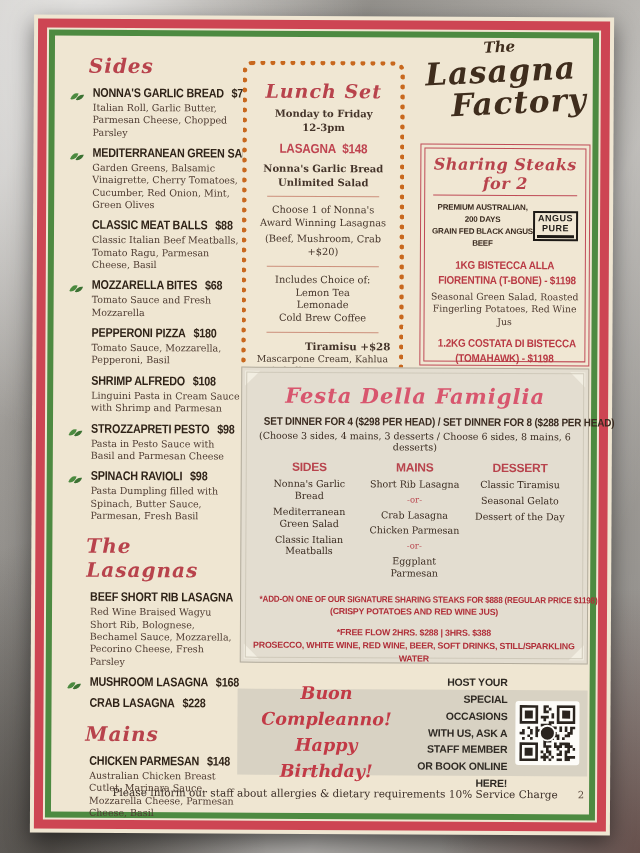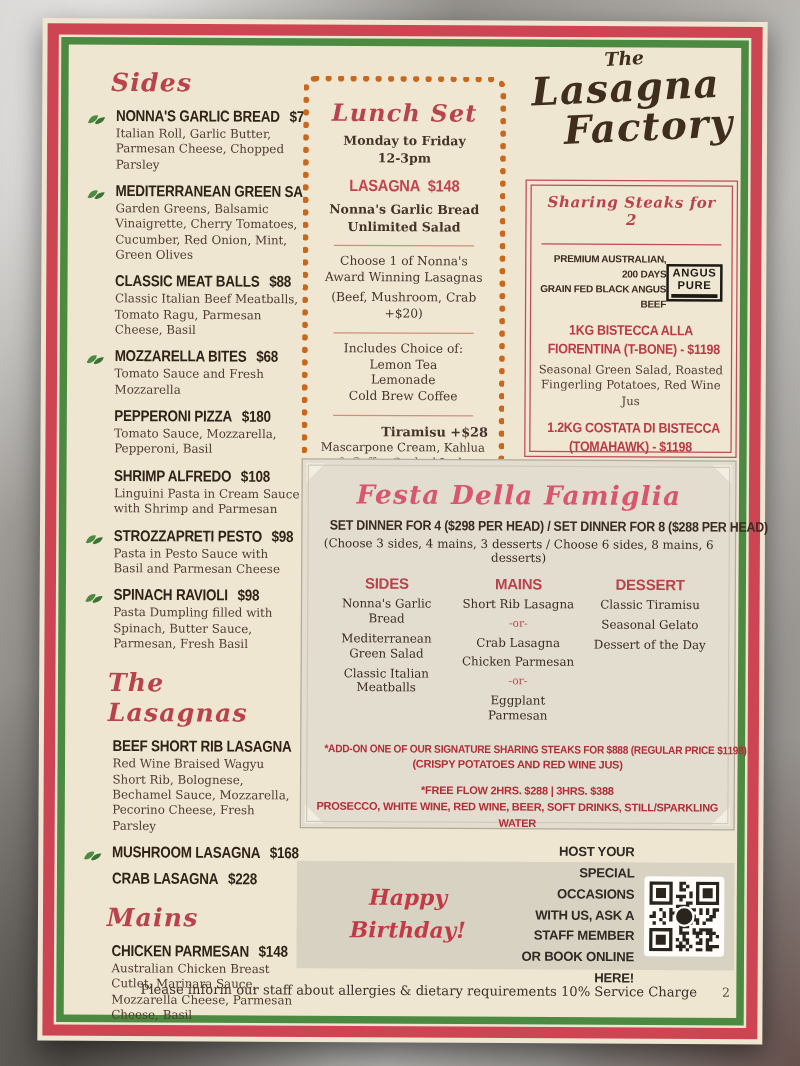--- a/index.html
+++ b/index.html
@@ -62,24 +62,24 @@
           color:#3f2d1d; transform:rotate(-3deg); }
   .logo-the { font-family:"DejaVu Serif", serif; font-style:italic; font-weight:bold; font-size:15px; }
   .logo-main { font-family:"DejaVu Serif", serif; font-style:italic; font-weight:bold;
                font-size:31px; line-height:1.02; letter-spacing:1px; }
   .logo-main.ind { padding-left:34px; }
 
   
   .steaks-box { position:absolute; left:366px; top:106px; width:170px; height:222px;
                 border:1.5px solid #bf4b57; background:#f0e7d3; }
   .steaks-inner { position:absolute; inset:3px; border:1px solid #bf4b57; padding:6px 6px 0; text-align:center; }
-  .steaks-title { font-size:12px; letter-spacing:.5px; padding-bottom:12px;
+  .steaks-title { font-size:16px; letter-spacing:.5px; padding-bottom:2px;
                   border-bottom:1px solid #bf4b57; margin:0 2px; }
   .steaks-sub { display:flex; align-items:center; justify-content:space-between; margin-top:6px; padding:0 1px; }
-  .steaks-sub-txt { font-size:8px; text-align:right; line-height:1.5; color:#3a2b20; }
+  .steaks-sub-txt { font-size:8px; text-align:center; line-height:1.5; color:#3a2b20; }
   .angus-badge { border:2px solid #1d1a16; padding:1px 3px 0; color:#1d1a16; }
   .angus-badge div { font-size:9px; font-weight:bold; letter-spacing:.5px; line-height:1.1; }
   .angus-bar { height:3px; background:#1d1a16; margin:1px -1px 1px; }
   .steak-name { font-size:11px; color:#b93a44; line-height:1.35; margin-top:8px; }
   .steak-desc { font-size:9.3px; color:#4e3b31; line-height:1.35; margin-top:3px; }
 
   
   .festa-box { position:absolute; left:188px; top:330px; width:348px; height:296px;
                background:#e3ddd0; border:1px solid #b3ac9c; }
   .festa-inner { position:absolute; inset:4px; border:1px solid #cfc9ba; text-align:center; padding-top:10px; }
@@ -312,20 +312,21 @@
                 </div>
           <div class="festa-note">(CRISPY POTATOES AND RED WINE JUS)</div>
           <div class="festa-note gap">*FREE FLOW 2HRS. $288 | 3HRS. $388</div>
           <div class="festa-note">PROSECCO, WHITE WINE, RED WINE, BEER, SOFT DRINKS, STILL/SPARKLING WATER</div>
         </div>
       </div>
     </div>
 
     <div class="banner">
       <div class="banner-script script" style="color:#c23a46">
+        <div>Buon Compleanno!</div>
         <div>Happy Birthday!</div>
       </div>
       <div class="banner-msg cond">
         <div>HOST YOUR SPECIAL OCCASIONS</div>
         <div>WITH US, ASK A STAFF MEMBER</div>
         <div>OR BOOK ONLINE HERE!</div>
       </div>
       <div class="qr-card">
         <svg id="qr-svg" viewBox="0 0 21 21">
                 <path d="M9 0h1v1h-1zM10 0h1v1h-1zM9 1h1v1h-1zM11 1h1v1h-1zM9 2h1v1h-1zM10 2h1v1h-1zM12 3h1v1h-1zM8 4h1v1h-1zM9 4h1v1h-1zM10 4h1v1h-1zM12 4h1v1h-1zM9 5h1v1h-1zM11 6h1v1h-1zM12 6h1v1h-1zM8 7h1v1h-1zM9 7h1v1h-1zM10 7h1v1h-1zM11 7h1v1h-1zM3 8h1v1h-1zM6 8h1v1h-1zM12 8h1v1h-1zM13 8h1v1h-1zM15 8h1v1h-1zM17 8h1v1h-1zM19 8h1v1h-1zM20 8h1v1h-1zM1 9h1v1h-1zM4 9h1v1h-1zM6 9h1v1h-1zM7 9h1v1h-1zM11 9h1v1h-1zM15 9h1v1h-1zM17 9h1v1h-1zM19 9h1v1h-1zM0 10h1v1h-1zM1 10h1v1h-1zM4 10h1v1h-1zM6 10h1v1h-1zM8 10h1v1h-1zM9 10h1v1h-1zM10 10h1v1h-1zM11 10h1v1h-1zM12 10h1v1h-1zM13 10h1v1h-1zM18 10h1v1h-1zM19 10h1v1h-1zM3 11h1v1h-1zM6 11h1v1h-1zM13 11h1v1h-1zM14 11h1v1h-1zM17 11h1v1h-1zM18 11h1v1h-1zM1 12h1v1h-1zM4 12h1v1h-1zM9 12h1v1h-1zM12 12h1v1h-1zM14 12h1v1h-1zM16 12h1v1h-1zM9 13h1v1h-1zM10 13h1v1h-1zM11 13h1v1h-1zM9 14h1v1h-1zM13 14h1v1h-1zM15 14h1v1h-1zM16 14h1v1h-1zM17 14h1v1h-1zM18 14h1v1h-1zM9 15h1v1h-1zM10 15h1v1h-1zM11 15h1v1h-1zM13 15h1v1h-1zM14 15h1v1h-1zM15 15h1v1h-1zM17 15h1v1h-1zM18 15h1v1h-1zM19 15h1v1h-1zM10 16h1v1h-1zM14 16h1v1h-1zM18 16h1v1h-1zM20 16h1v1h-1zM8 17h1v1h-1zM10 17h1v1h-1zM11 17h1v1h-1zM15 17h1v1h-1zM17 17h1v1h-1zM18 17h1v1h-1zM9 18h1v1h-1zM11 18h1v1h-1zM14 18h1v1h-1zM15 18h1v1h-1zM17 18h1v1h-1zM8 19h1v1h-1zM9 19h1v1h-1zM10 19h1v1h-1zM12 19h1v1h-1zM17 19h1v1h-1zM18 19h1v1h-1zM19 19h1v1h-1zM20 19h1v1h-1zM9 20h1v1h-1zM11 20h1v1h-1zM14 20h1v1h-1zM15 20h1v1h-1zM17 20h1v1h-1zM18 20h1v1h-1z" fill="#2a241e"></path>

